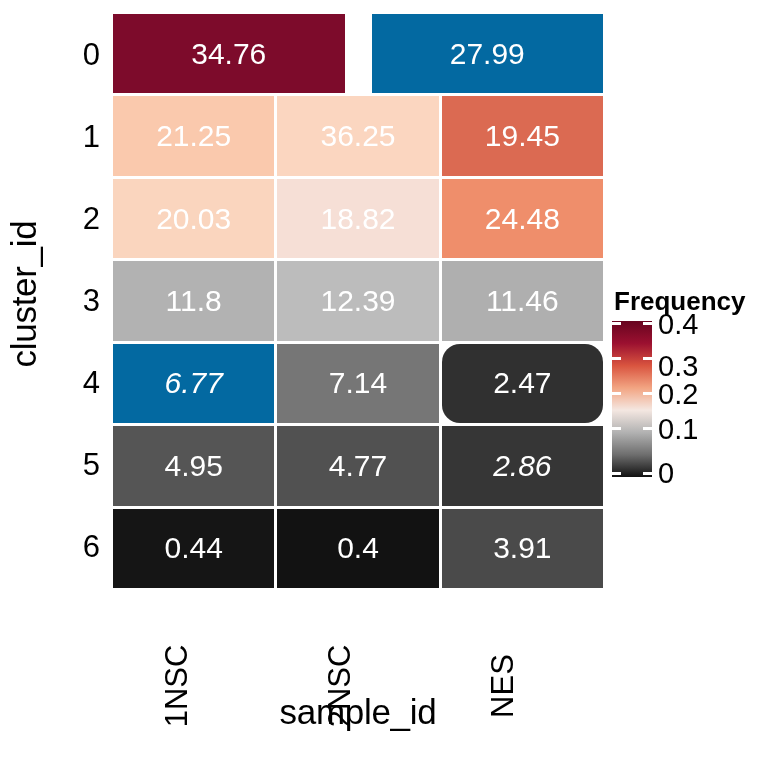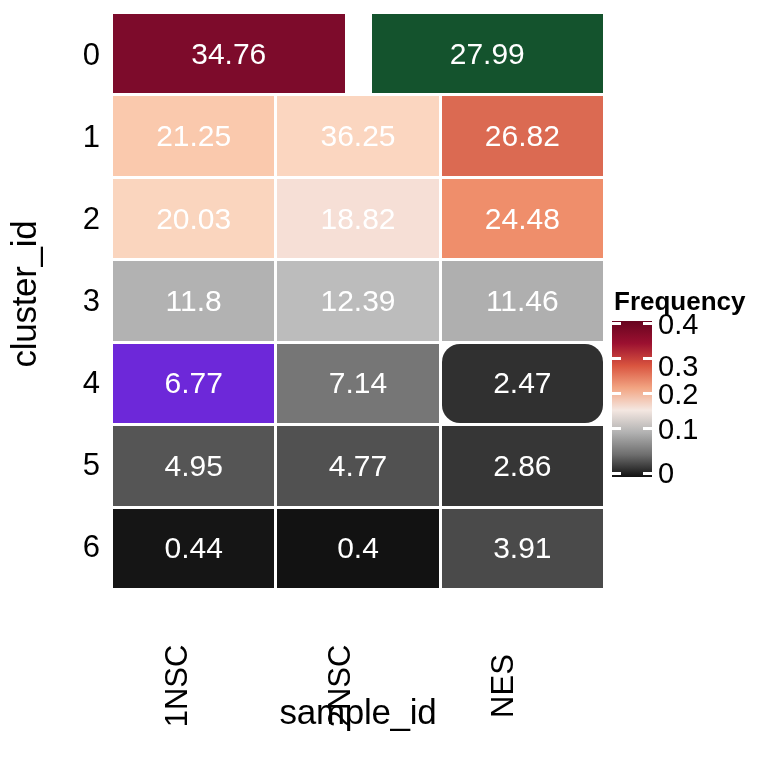--- a/index.html
+++ b/index.html
@@ -200,46 +200,46 @@
     <div class="y-tick">2</div>
     <div class="y-tick">3</div>
     <div class="y-tick">4</div>
     <div class="y-tick">5</div>
     <div class="y-tick">6</div>
   </div>
 
   <div class="panel">
     <div class="hm-row">
       <div class="hm-cell" style="background: rgb(125, 11, 43);">34.76</div>
-      <div class="hm-cell" style="background: #14532d; margin-left: 24px;">27.99</div>
+      <div class="hm-cell" style="background: #0369a1; margin-left: 24px;">27.99</div>
     </div>
     <div class="hm-row">
       <div class="hm-cell" style="background: rgb(250, 201, 173);">21.25</div>
       <div class="hm-cell" style="background: rgb(251, 214, 192);">36.25</div>
-      <div class="hm-cell" style="background: rgb(219, 106, 82);">26.82</div>
+      <div class="hm-cell" style="background: rgb(219, 106, 82);">19.45</div>
     </div>
     <div class="hm-row">
       <div class="hm-cell" style="background: rgb(250, 213, 190);">20.03</div>
       <div class="hm-cell" style="background: rgb(246, 223, 214);">18.82</div>
       <div class="hm-cell" style="background: rgb(239, 142, 107);">24.48</div>
     </div>
     <div class="hm-row">
       <div class="hm-cell" style="background: rgb(178, 178, 178);">11.8</div>
       <div class="hm-cell" style="background: rgb(188, 188, 188);">12.39</div>
       <div class="hm-cell" style="background: rgb(175, 175, 175);">11.46</div>
     </div>
     <div class="hm-row">
-      <div class="hm-cell" style="background: #6d28d9;">6.77</div>
+      <div class="hm-cell" style="background: #0369a1; font-style: italic;">6.77</div>
       <div class="hm-cell" style="background: rgb(118, 118, 118);">7.14</div>
       <div class="hm-cell" style="background: rgb(48, 48, 48); border-radius: 18px;">2.47</div>
     </div>
     <div class="hm-row">
       <div class="hm-cell" style="background: rgb(85, 85, 85);">4.95</div>
       <div class="hm-cell" style="background: rgb(81, 81, 81);">4.77</div>
-      <div class="hm-cell" style="background: rgb(54, 54, 54);">2.86</div>
+      <div class="hm-cell" style="background: rgb(54, 54, 54); font-style: italic;">2.86</div>
     </div>
     <div class="hm-row">
       <div class="hm-cell" style="background: rgb(21, 21, 21);">0.44</div>
       <div class="hm-cell" style="background: rgb(18, 18, 18);">0.4</div>
       <div class="hm-cell" style="background: rgb(74, 74, 74);">3.91</div>
     </div>
   </div>
 
   <div class="x-ticks">
     <div class="x-tick">

